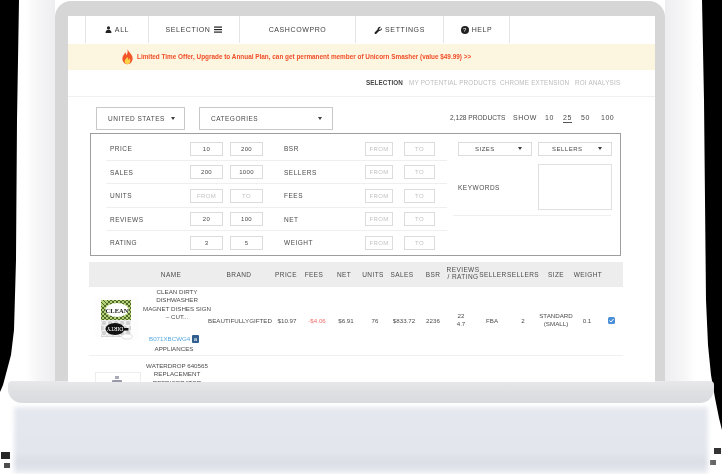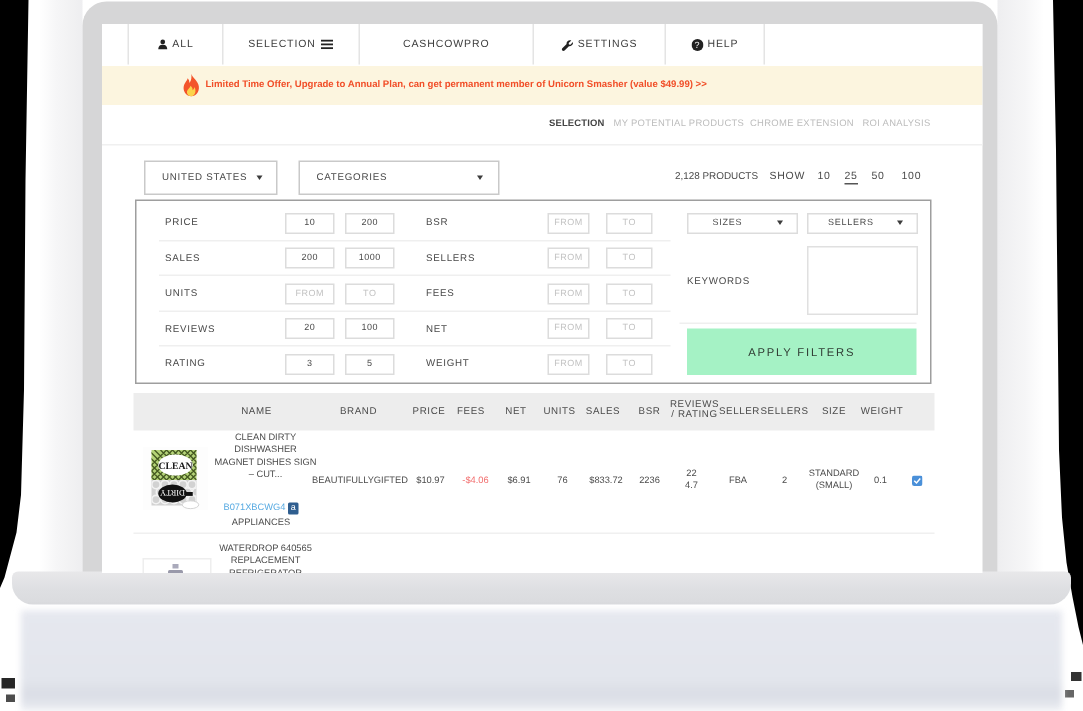--- a/index.html
+++ b/index.html
@@ -151,21 +151,20 @@
         <span style="position:absolute;left:16px;top:3px;">SIZES</span>
         <span class="caret" style="left:59px;top:4px;border-left-width:2.5px;border-right-width:2.5px;border-top-width:3.5px;"></span>
       </div>
       <div class="selbox" style="left:447px;top:8px;width:72px;height:12px;font-size:6px;border-color:#dcdcdc;">
         <span style="position:absolute;left:13px;top:3px;">SELLERS</span>
         <span class="caret" style="left:59px;top:4px;border-left-width:2.5px;border-right-width:2.5px;border-top-width:3.5px;"></span>
       </div>
       <span class="flabel" style="left:367px;top:50px;">KEYWORDS</span>
       <div class="abs" style="left:447px;top:30px;width:72px;height:44px;border:1px solid #e0e0e0;"></div>
       <div class="abs" style="left:362px;top:81px;width:158px;height:1px;background:#efefef;"></div>
-      <div class="abs" id="applybtn" style="left:367px;top:85px;width:153px;height:31px;">APPLY FILTERS</div>
     </div>
     <div class="abs thead">
       <span class="th" style="left:82px;top:9px;">NAME</span>
       <span class="th" style="left:150px;top:9px;">BRAND</span>
       <span class="th" style="left:197px;top:9px;">PRICE</span>
       <span class="th" style="left:225px;top:9px;">FEES</span>
       <span class="th" style="left:255px;top:9px;">NET</span>
       <span class="th" style="left:284px;top:9px;">UNITS</span>
       <span class="th" style="left:313px;top:9px;">SALES</span>
       <span class="th" style="left:344px;top:9px;">BSR</span>

